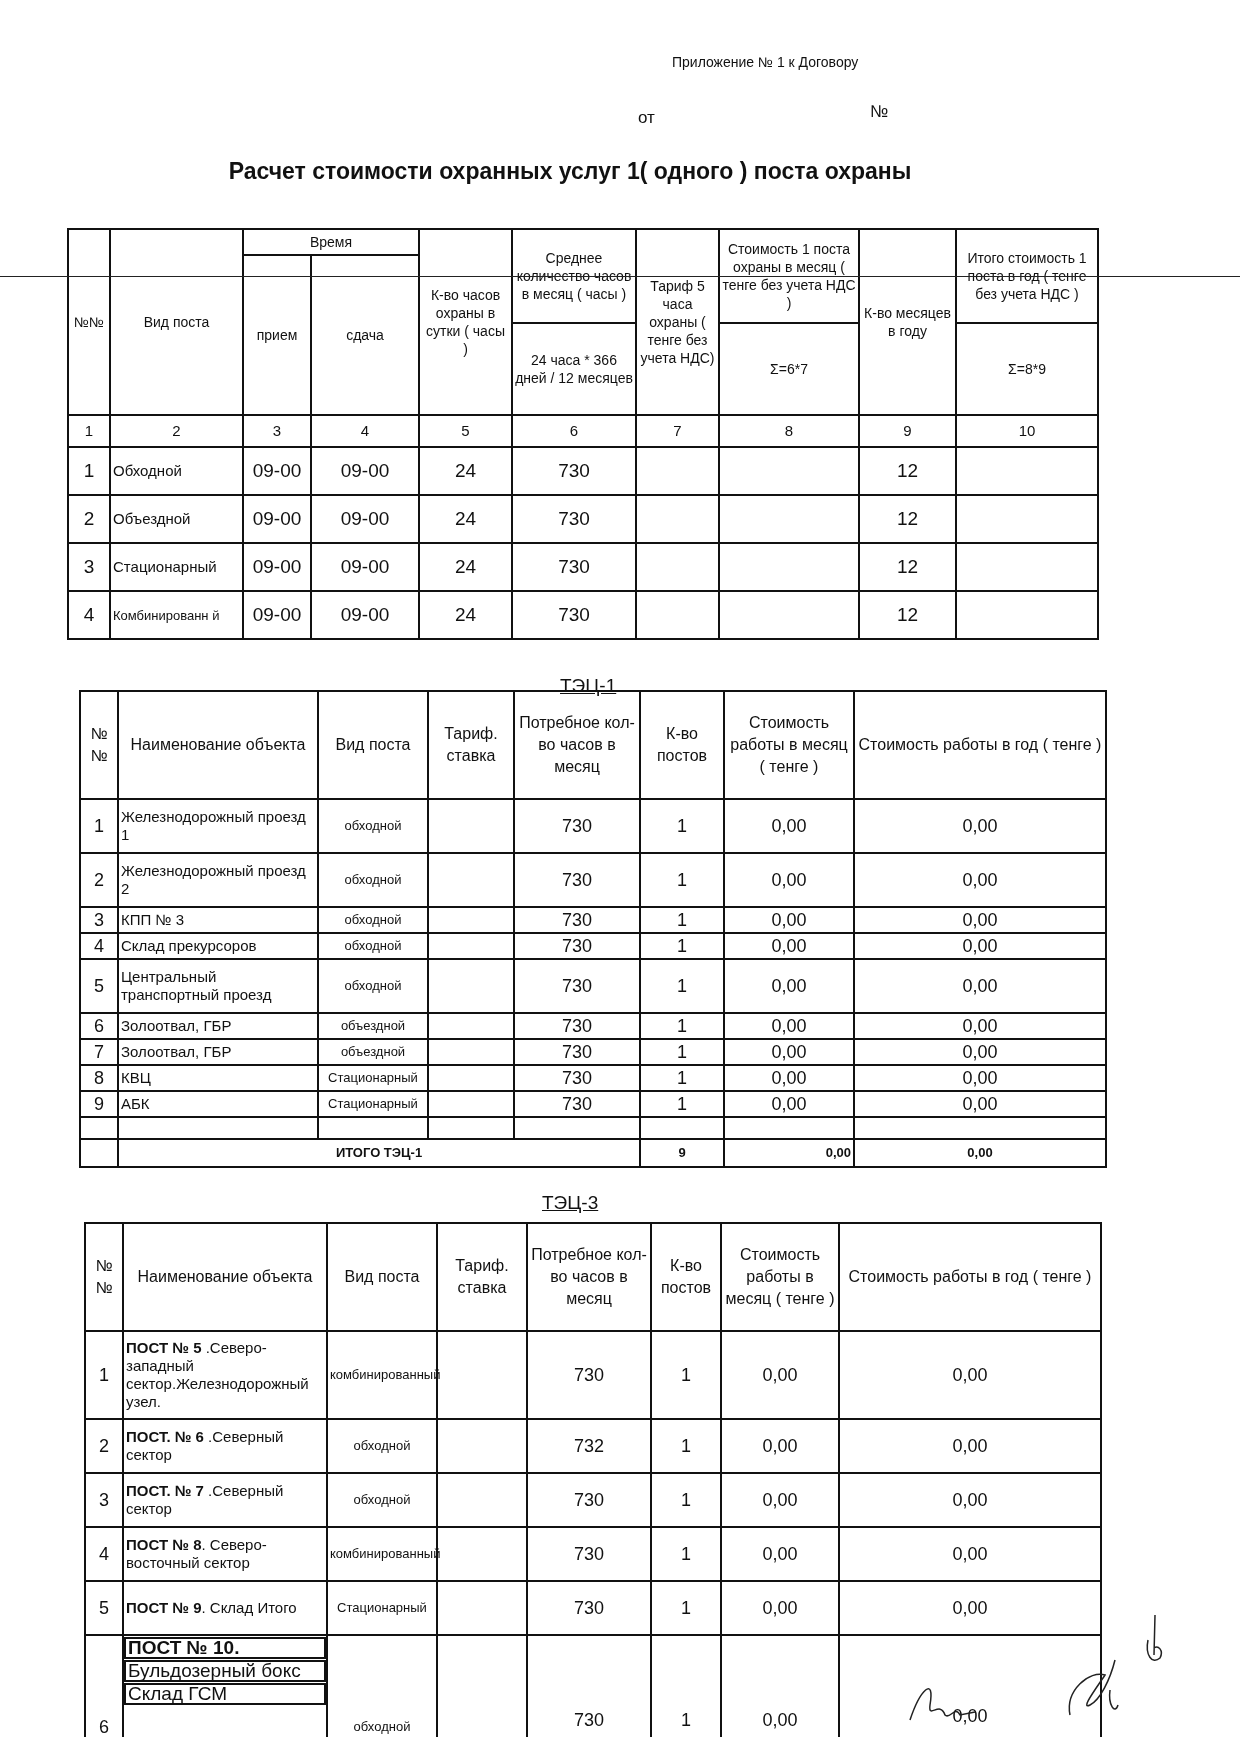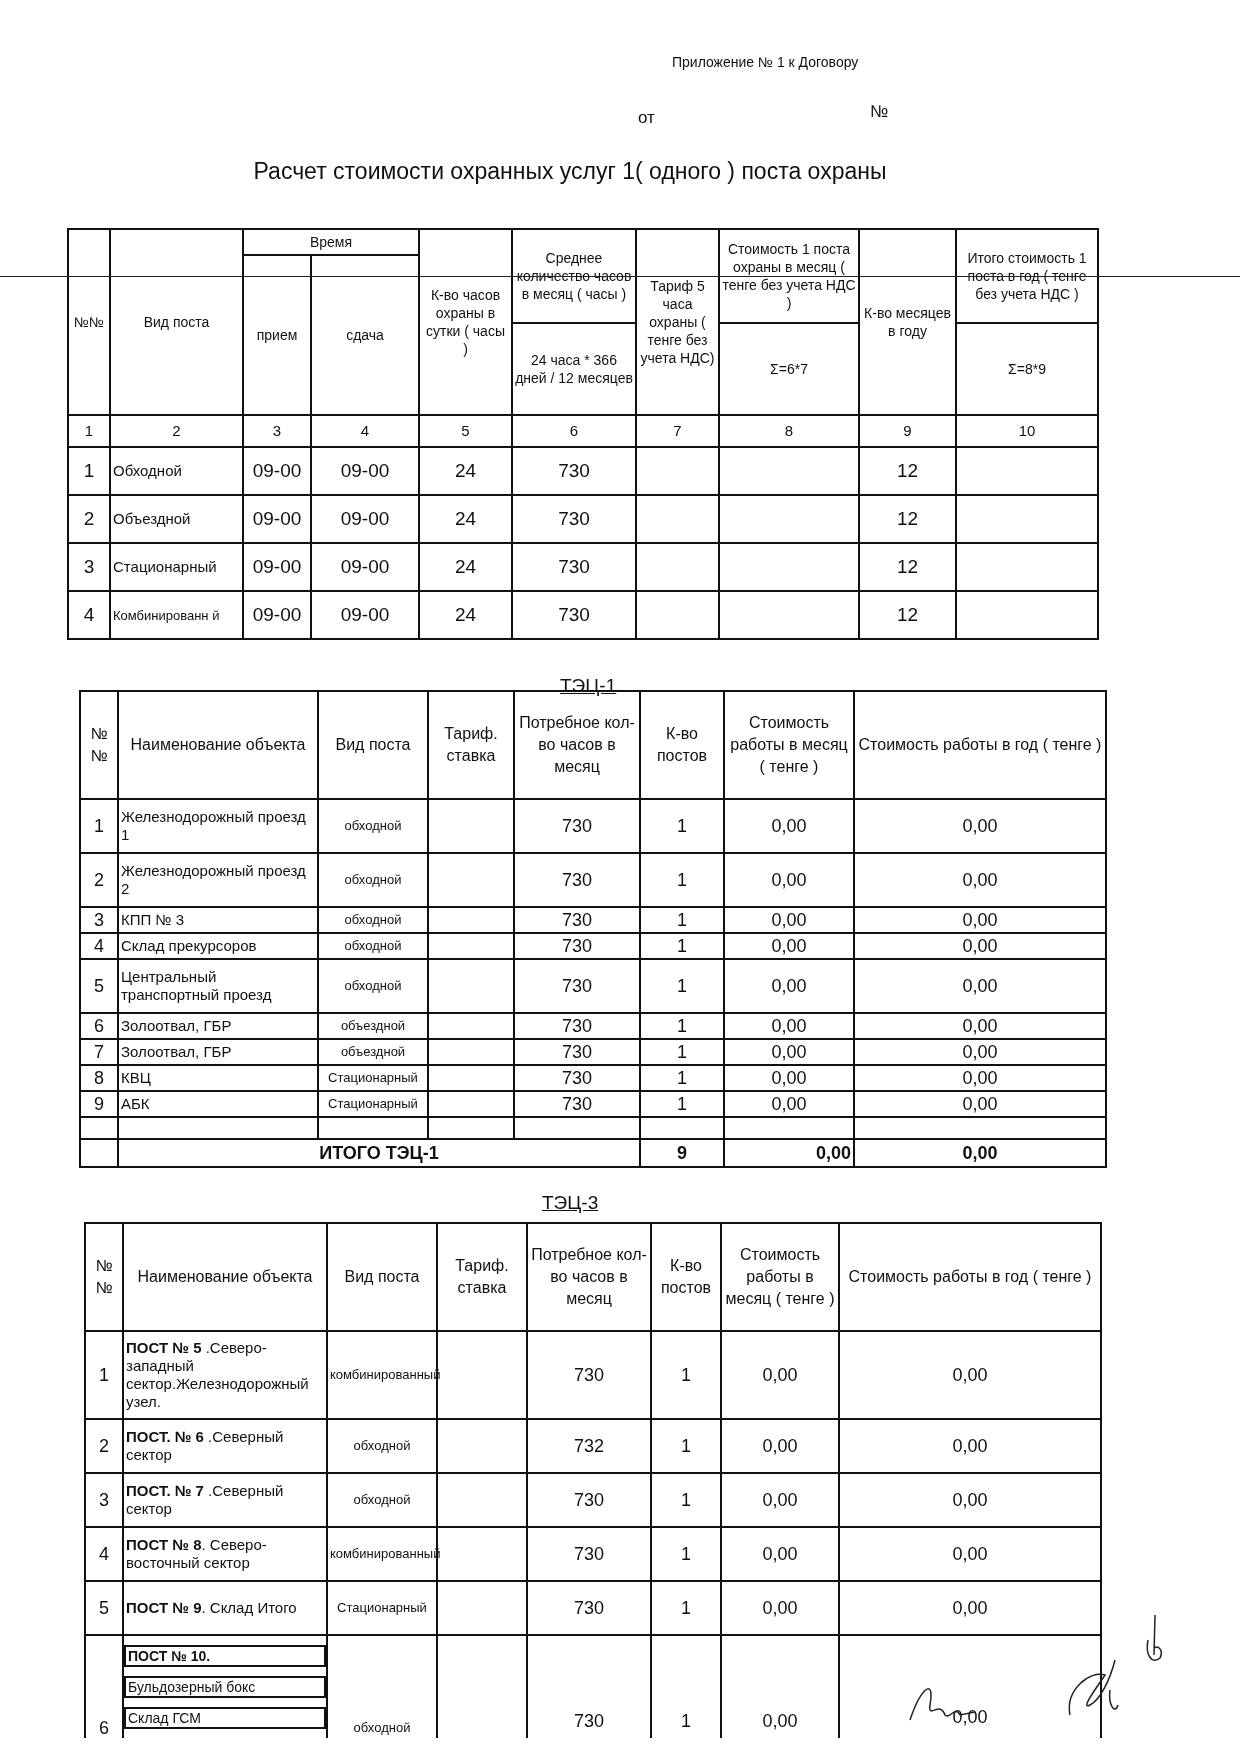--- a/index.html
+++ b/index.html
@@ -2,47 +2,47 @@
 <html><head>
 <meta charset="utf-8">
 <style>
   html, body { margin: 0; padding: 0; background: #ffffff; }
   body { width: 1240px; height: 1754px; position: relative; overflow: hidden;
          font-family: "Liberation Sans", sans-serif; color: #111; }
   .abs { position: absolute; }
   .appendix { left: 672px; top: 54px; font-size: 14px; }
   .ot { left: 638px; top: 108px; font-size: 17px; }
   .num { left: 870px; top: 102px; font-size: 17px; }
-  .title { left: 150px; top: 156px; width: 840px; text-align: center; font-size: 23px; font-weight: normal; line-height: 31px; }
+  .title { left: 150px; top: 156px; width: 840px; text-align: center; font-size: 23px; font-weight: bold; line-height: 31px; }
   .scanline { left: 0; top: 276px; width: 1240px; height: 1px; background: #222; }
   table { border-collapse: collapse; position: absolute; table-layout: fixed; }
   td { border: 2px solid #111; text-align: center; vertical-align: middle; padding: 1px 2px; font-size: 14px; line-height: 18px; }
   .t1 { left: 67px; top: 228px; width: 1030px; }
   .t1 .hd td { font-size: 14px; }
   .t1 .idx td { font-size: 15px; height: 28px; }
   .t1 .row td { height: 44px; font-size: 19px; }
   .t1 .row td.name { text-align: left; font-size: 15px; }
   .sec { font-size: 19px; font-weight: normal; text-decoration: underline; }
   .s1 { left: 560px; top: 675px; }
   .s3 { left: 542px; top: 1192px; }
   .t2 { left: 79px; top: 690px; width: 1026px; }
   .t3 { left: 84px; top: 1222px; width: 1016px; }
   .t2 .hd td, .t3 .hd td { font-size: 16px; line-height: 22px; height: 104px; }
   .t2 td.name, .t3 td.name { text-align: left; font-size: 15px; border-radius: 24px; }
   .t2 td.vid, .t3 td.vid { font-size: 13px; }
   .t2 td.val, .t3 td.val { font-size: 18px; }
   .t2 .tall td { height: 50px; }
   .t2 .short td { height: 22px; }
   .t2 .blank td { height: 18px; }
-  .t2 .total td { height: 24px; font-weight: bold; font-size: 18px; border-radius: 8px; }
+  .t2 .total td { height: 24px; font-weight: bold; font-size: 13px; border-radius: 8px; }
   .t3 .tall td { height: 84px; }
   .t3 .mid td { height: 50px; }
   .t3 .last td { height: 88px; border-bottom: none; }
   .t3 td.name b { font-weight: bold; }
-  .subbox { border: 2px solid #111; margin: 9px 0; padding: 0 2px; font-size: 14px; }
+  .subbox { border: 2px solid #111; margin: 1px 0; padding: 0 2px; font-size: 19px; }
   .sig { position: absolute; }
 </style>
 </head>
 <body>
 
 <div class="abs appendix">Приложение № 1 к Договору</div>
 <div class="abs ot">от</div>
 <div class="abs num">№</div>
 <div class="abs title">
   <div>Расчет стоимости охранных услуг 1( одного ) поста охраны</div>

